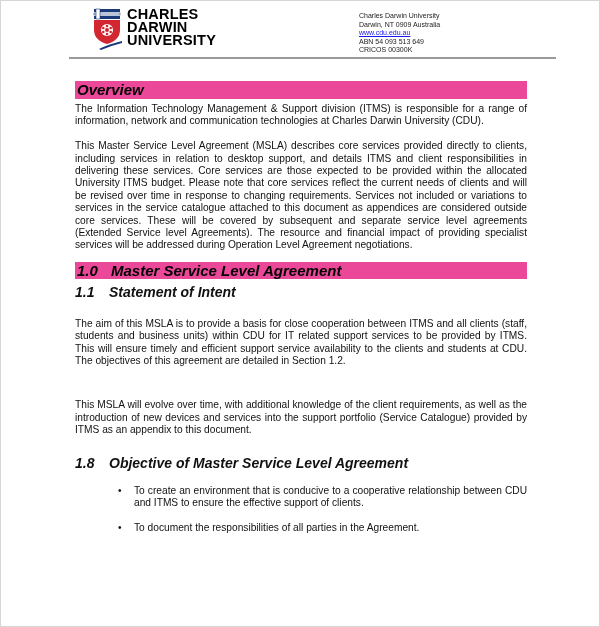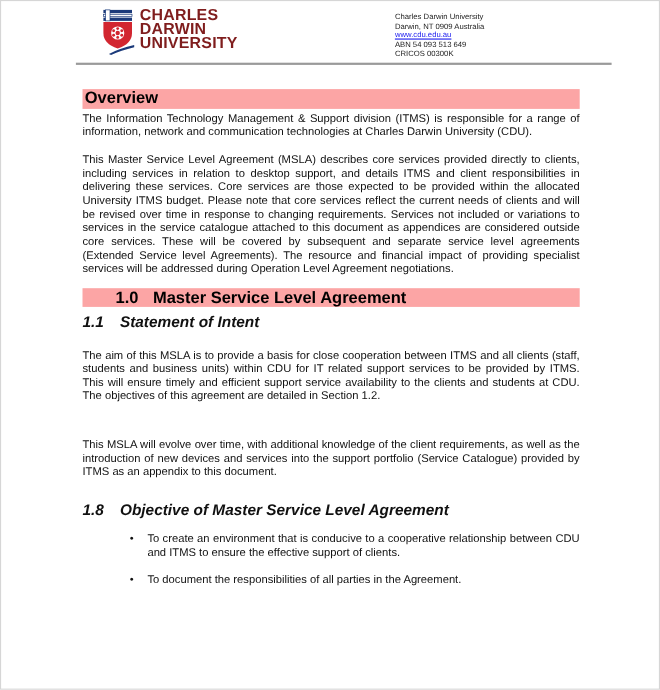--- a/index.html
+++ b/index.html
@@ -5,37 +5,37 @@
   html, body { margin: 0; padding: 0; background: #ffffff; }
   body { width: 600px; height: 627px; overflow: hidden; position: relative; }
   .page {
     position: absolute; left: 0; top: 0; width: 598px; height: 625px;
     border: 1px solid #d6d6d6; background: #fff; overflow: hidden;
   }
   .logo { position: absolute; left: 92px; top: 7px; width: 140px; height: 44px; display: flex; align-items: flex-start; }
   .crest { width: 30px; height: 42px; position: relative; }
   .logo-text {
     margin-left: 4px; font-family: "Liberation Sans", sans-serif; font-weight: bold;
-    color: #7f1d1d; font-size: 14.5px; line-height: 13px; letter-spacing: 0.2px;
+    color: #000000; font-size: 14.5px; line-height: 13px; letter-spacing: 0.2px;
   }
   .logo-text div { white-space: nowrap; }
   .address {
     position: absolute; left: 358px; top: 11px;
     font-family: "Liberation Sans", sans-serif; font-size: 7px; line-height: 8.6px; color: #222;
   }
   .address a { color: #1a1aee; text-decoration: underline; }
   .header-rule { position: absolute; left: 68px; top: 56px; width: 487px; height: 2px; background: #9a9a9a; }
 
   .content { position: absolute; left: 74px; top: 80px; width: 452px; font-family: "Liberation Sans", sans-serif; color: #111; }
   .band {
-    background: #fca5a5; font-weight: bold; color: #000;
+    background: #ec4899; font-weight: bold; font-style: italic; color: #000;
   }
   .band.h-overview { font-size: 15px; height: 18px; line-height: 18px; padding-left: 2px; }
   .band.h-main { font-size: 15px; height: 17px; line-height: 17px; padding-left: 2px; margin-top: 10px; }
-  .band .num { display: inline-block; width: 34px; margin-left: 28px; }
+  .band .num { display: inline-block; width: 34px; }
   .sub { font-size: 14px; font-weight: bold; font-style: italic; margin-top: 5px; }
   .sub .num { display: inline-block; width: 34px; }
   p {
     margin: 0; font-size: 10.2px; line-height: 12.4px; text-align: justify;
     text-align-last: left;
   }
   .p-first { margin-top: 4px; }
   .gap { height: 12.4px; }
   .gap2 { height: 16px; }
   ul { margin: 0; padding: 0; list-style: none; }

